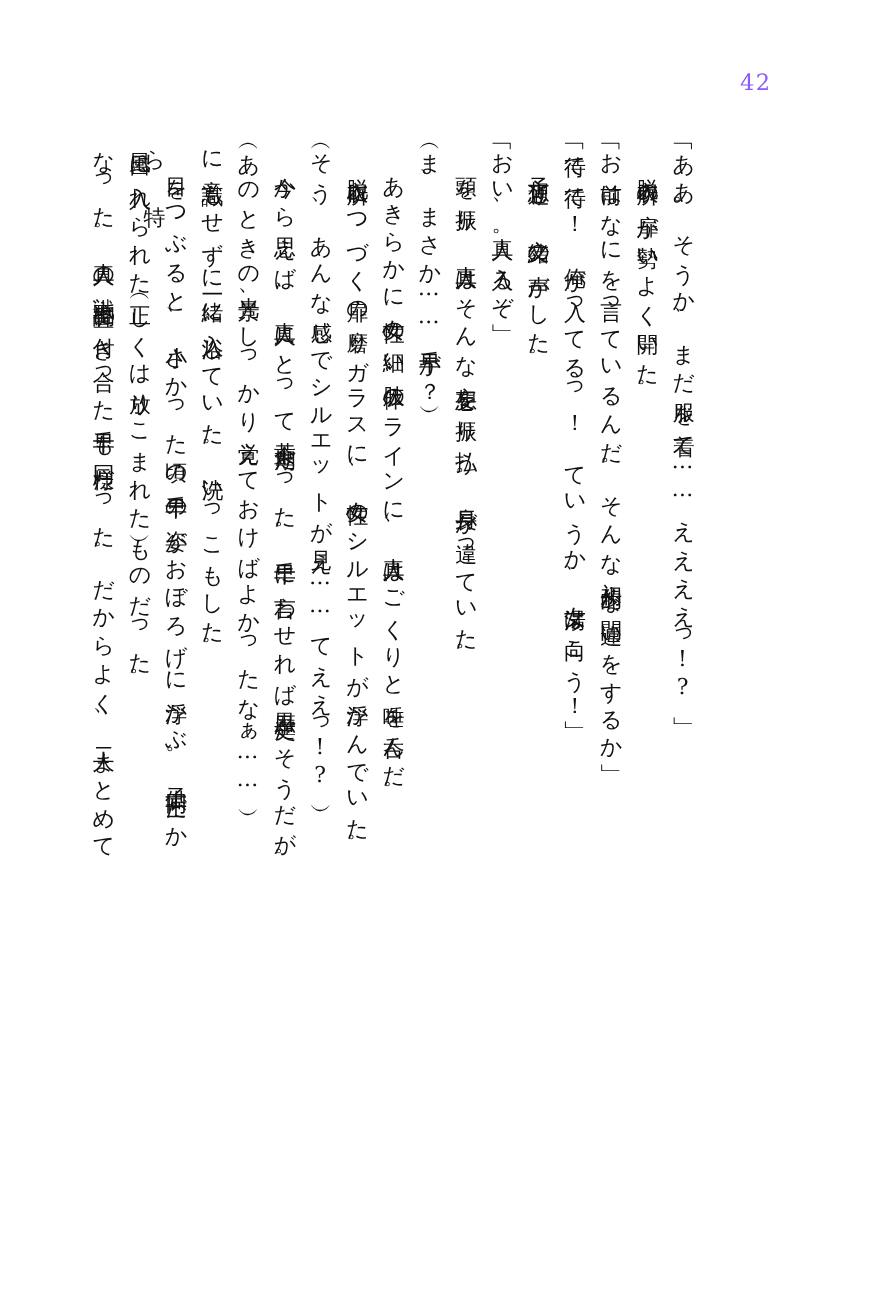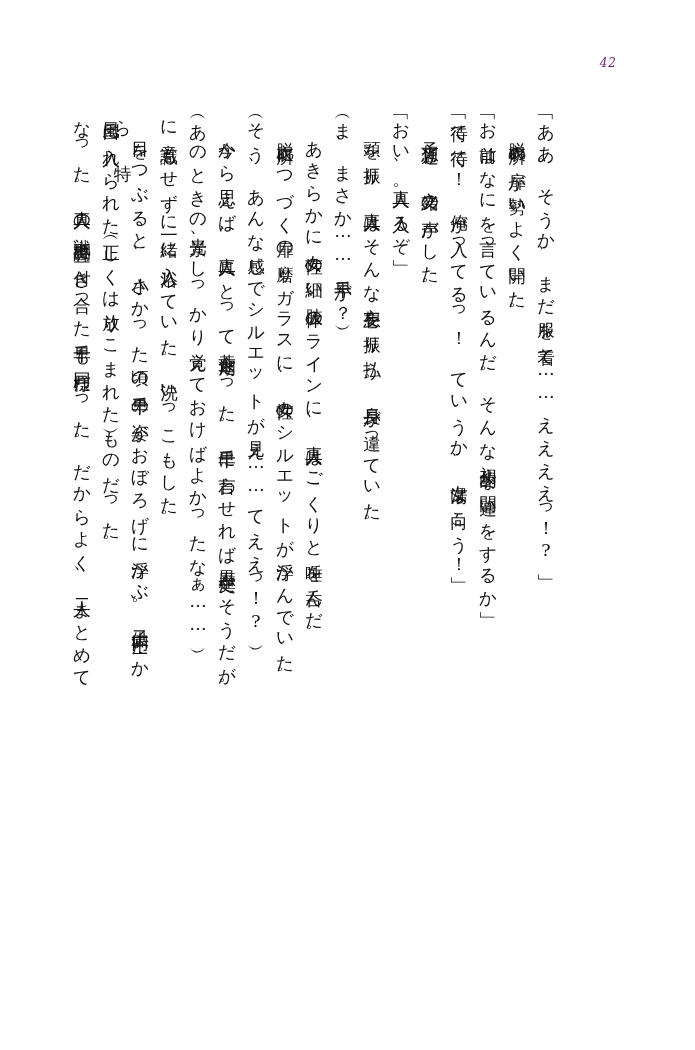--- a/index.html
+++ b/index.html
@@ -13,25 +13,24 @@
     height: 1050px;
     background: #ffffff;
     overflow: hidden;
     font-family: "DejaVu Serif", "Liberation Serif", serif;
     color: #111111;
   }
   .page-number {
     position: absolute;
     top: 56px;
     right: 78px;
-    font-size: 12px;
+    font-size: 18px;
     letter-spacing: 1px;
-    color: #701a75;
+    color: #8b5cf6;
     font-family: "DejaVu Serif", "Liberation Serif", serif;
-    font-style: italic;
   }
   
   .body-text {
     position: absolute;
     top: 108px;
     right: 74px;
     height: 590px;
     width: 560px;
     display: flex;
     flex-direction: row;

